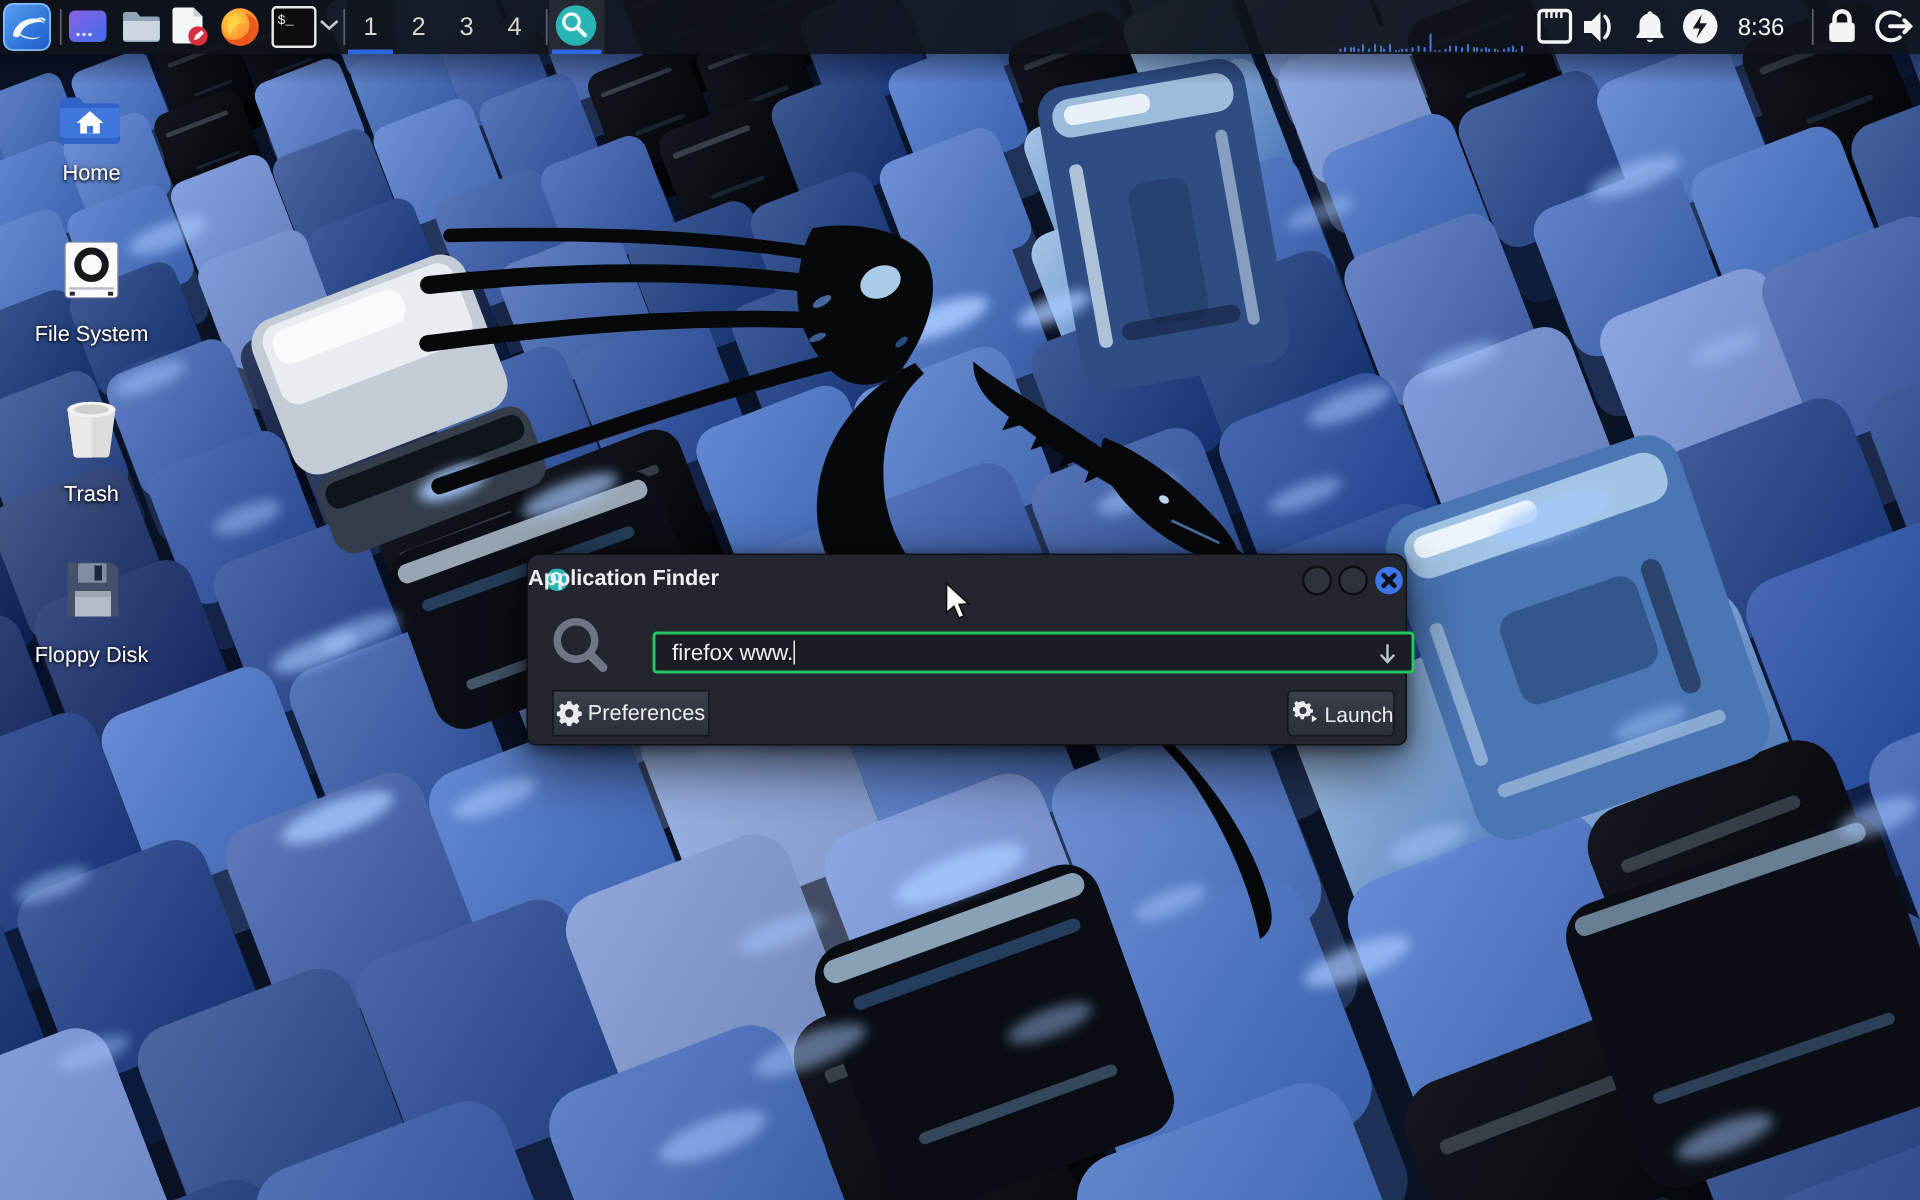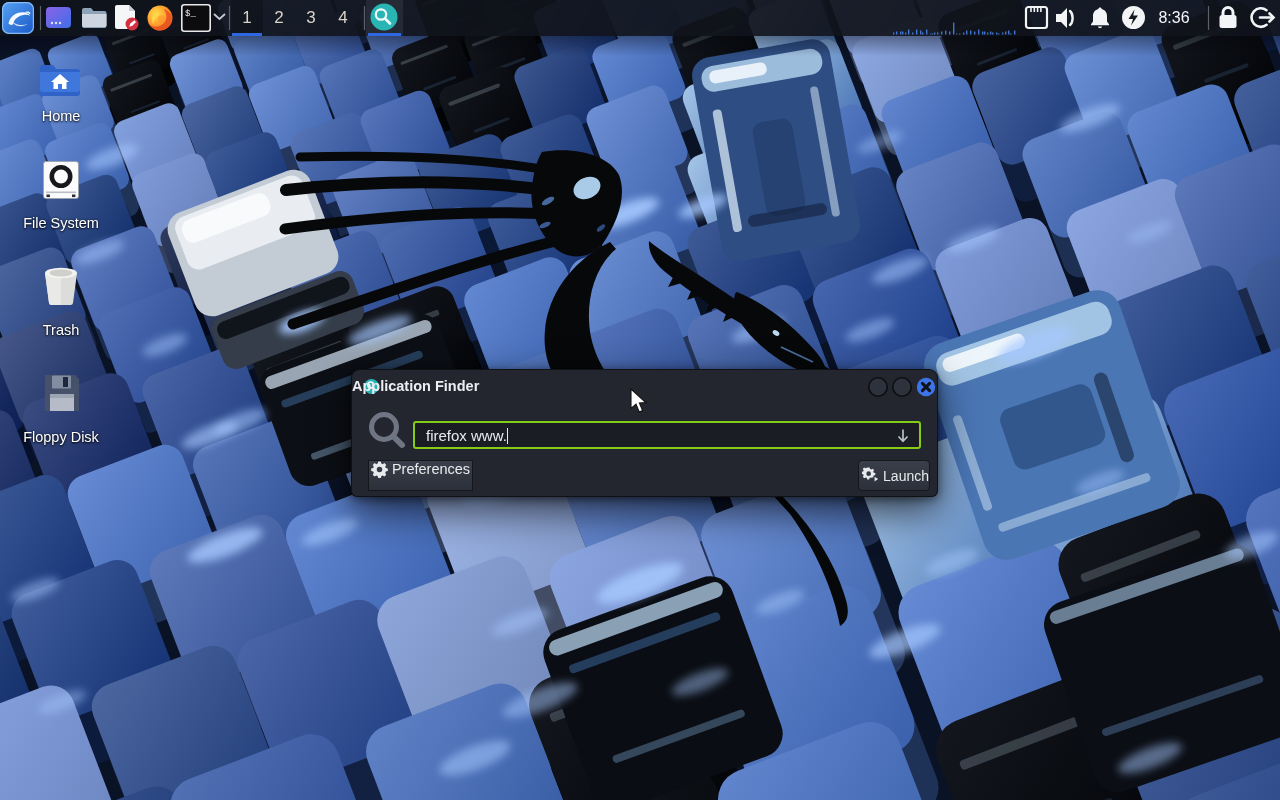--- a/index.html
+++ b/index.html
@@ -2154,27 +2154,27 @@
   <svg width="78" height="24" viewBox="0 0 78 24" style="position:absolute;left:516px;top:5px">
     <circle cx="10" cy="12" r="9.2" fill="#2e323c" stroke="#0d0e12" stroke-width="1.6"></circle>
     <circle cx="34" cy="12" r="9.2" fill="#2e323c" stroke="#0d0e12" stroke-width="1.6"></circle>
     <circle cx="58" cy="12" r="9.2" fill="#3d74e8"></circle>
     <path d="M54.4,8.4 l7.2,7.2 M61.6,8.4 l-7.2,7.2" stroke="#10131a" stroke-width="3" stroke-linecap="round"></path>
   </svg>
   <svg width="46" height="44" viewBox="0 0 46 44" style="position:absolute;left:12px;top:38px">
     <circle cx="20" cy="19" r="12.5" fill="none" stroke="#6f7582" stroke-width="5"></circle>
     <line x1="29.5" y1="28.5" x2="38" y2="37" stroke="#6f7582" stroke-width="6" stroke-linecap="round"></line>
   </svg>
-  <div style="position:absolute;left:61px;top:51px;width:508px;height:28px;background:#1a1d24;border:2px solid #84cc16;border-radius:3px">
+  <div style="position:absolute;left:83px;top:51px;width:508px;height:28px;background:#1a1d24;border:2px solid #22c55e;border-radius:3px">
     <div style="position:absolute;left:11px;top:4px;font-size:15px;color:#e8eaed">firefox www.<span style="display:inline-block;width:1.5px;height:16px;background:#e8eaed;vertical-align:-3px"></span></div>
     <svg width="16" height="16" viewBox="0 0 16 16" style="position:absolute;right:8px;top:5px">
       <path d="M8,1.5 v11 M3.5,8.5 l4.5,4.8 4.5,-4.8" stroke="#b9bec8" stroke-width="1.7" fill="none"></path>
     </svg>
   </div>
-  <div style="position:absolute;left:16px;top:90px;width:105px;height:31px;background:linear-gradient(#3a3f4b,#2c303a);border:1px solid #15171c;border-radius:0;color:#e8eaed;font-size:14.5px;display:flex;align-items:flex-start;justify-content:center;white-space:nowrap"><svg width="17" height="17" viewBox="0 0 16 16" style="vertical-align:-3px;margin-right:4px">
+  <div style="position:absolute;left:16px;top:90px;width:105px;height:31px;background:linear-gradient(#3a3f4b,#2c303a);border:1px solid #15171c;border-radius:0;color:#e8eaed;font-size:14.5px;display:flex;align-items:center;justify-content:center;white-space:nowrap"><svg width="17" height="17" viewBox="0 0 16 16" style="vertical-align:-3px;margin-right:4px">
         <path fill="#e8eaed" d="M6.8,0.5 h2.4 l0.45,1.9 a5.5,5.5 0 0 1 1.35,0.56 l1.66,-1 1.7,1.7 -1,1.66 a5.5,5.5 0 0 1 0.56,1.35 l1.9,0.45 v2.4 l-1.9,0.45 a5.5,5.5 0 0 1 -0.56,1.35 l1,1.66 -1.7,1.7 -1.66,-1 a5.5,5.5 0 0 1 -1.35,0.56 l-0.45,1.9 h-2.4 l-0.45,-1.9 a5.5,5.5 0 0 1 -1.35,-0.56 l-1.66,1 -1.7,-1.7 1,-1.66 a5.5,5.5 0 0 1 -0.56,-1.35 l-1.9,-0.45 v-2.4 l1.9,-0.45 a5.5,5.5 0 0 1 0.56,-1.35 l-1,-1.66 1.7,-1.7 1.66,1 a5.5,5.5 0 0 1 1.35,-0.56 Z M8,5.4 a2.6,2.6 0 1 0 0,5.2 a2.6,2.6 0 0 0 0,-5.2 Z"></path>
       </svg>Preferences</div>
   <div style="position:absolute;left:506px;top:90px;width:72px;height:31px;background:linear-gradient(#3a3f4b,#2c303a);border:1px solid #15171c;border-radius:4px;color:#e8eaed;font-size:14px;display:flex;align-items:center;justify-content:flex-end;white-space:nowrap"><svg width="17" height="17" viewBox="0 0 16 16" style="vertical-align:-3px;margin-right:4px">
         <path fill="#e8eaed" d="M5.3,0.4 h1.9 l0.36,1.5 a4.4,4.4 0 0 1 1.1,0.45 l1.33,-0.8 1.36,1.36 -0.8,1.33 a4.4,4.4 0 0 1 0.45,1.1 l1.5,0.36 v1.9 l-1.5,0.36 a4.4,4.4 0 0 1 -0.45,1.1 l0.33,0.55 a4.5,4.5 0 0 0 -2.1,0.48 l-0.52,-0.31 a4.4,4.4 0 0 1 -1.1,0.45 l-0.36,1.5 h-1.9 l-0.36,-1.5 a4.4,4.4 0 0 1 -1.1,-0.45 l-1.33,0.8 -1.36,-1.36 0.8,-1.33 a4.4,4.4 0 0 1 -0.45,-1.1 l-1.5,-0.36 v-1.9 l1.5,-0.36 a4.4,4.4 0 0 1 0.45,-1.1 l-0.8,-1.33 1.36,-1.36 1.33,0.8 a4.4,4.4 0 0 1 1.1,-0.45 Z M6.25,4.1 a2.2,2.2 0 1 0 0,4.4 a2.2,2.2 0 0 0 0,-4.4 Z"></path>
         <path fill="#e8eaed" d="M11.8,9.2 l3.4,2.2 -3.4,2.2 Z"></path>
       </svg>Launch</div>
 </div>
 <svg width="24" height="28" viewBox="0 0 24 28" style="position:absolute;left:629px;top:388px">
 <path d="M2,1 L2,20.5 L7,16.2 L10.2,24 L13.6,22.6 L10.4,15 L16.8,14.6 Z" fill="#fdfdfd" stroke="#111" stroke-width="1.1"></path>
 </svg>

